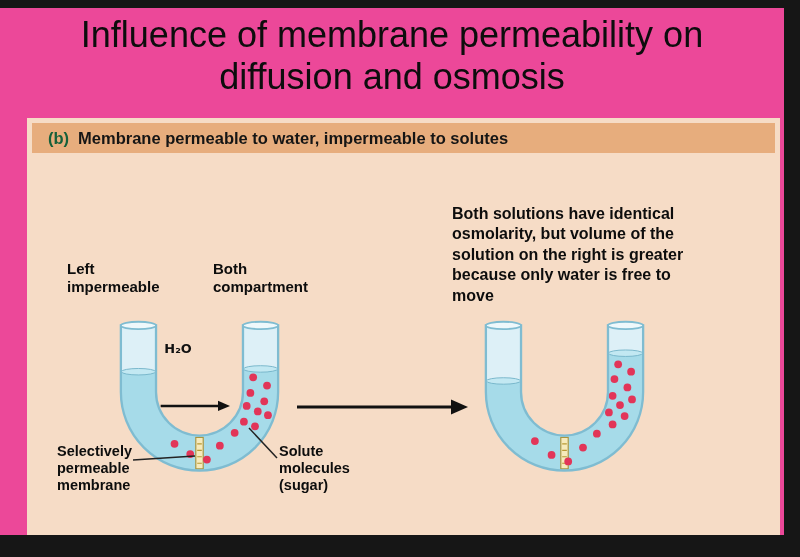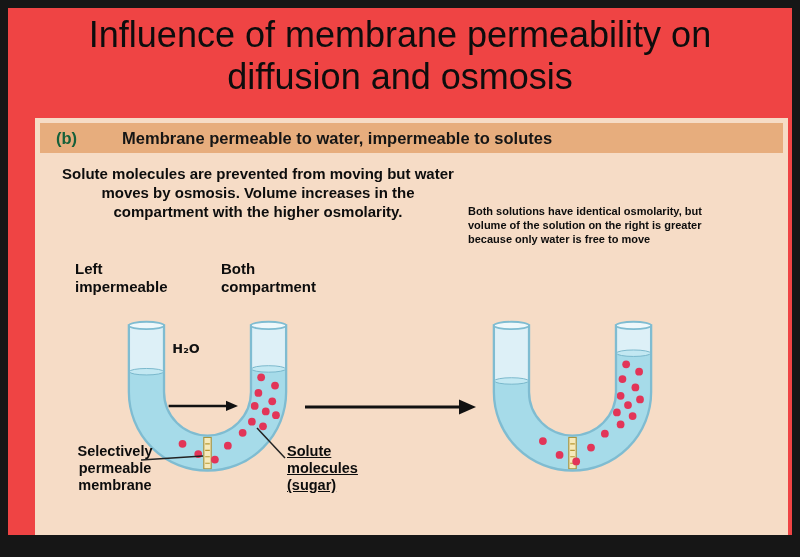--- a/index.html
+++ b/index.html
@@ -1,70 +1,69 @@
 <!DOCTYPE html>
 <html><head>
 <meta charset="utf-8">
 <style>
   html,body{margin:0;padding:0;}
   body{
     width:800px;height:557px;position:relative;overflow:hidden;
     background:#161616;
     font-family:"Liberation Sans", sans-serif;
   }
-  .page{position:absolute;left:8px;top:8px;width:784px;height:527px;background:#ef4444;}
+  .page{position:absolute;left:0;top:8px;width:784px;height:527px;background:#ec4899;}
   .title{
     position:absolute;left:42px;top:6px;width:700px;
     text-align:center;font-size:36px;line-height:1.18;color:#0d0d0d;font-weight:400;
   }
   .panel{
     position:absolute;left:27px;top:110px;width:753px;height:417px;
     background:#f6dcc6;
   }
   .panel-header{
     position:absolute;left:5px;right:5px;top:5px;height:30px;
     background:#e7ad7d;display:flex;align-items:center;
     padding-left:16px;box-sizing:border-box;
     font-weight:bold;font-size:16.5px;
   }
   .hdr-index{color:#15603a;margin-right:9px;}
-  .hdr-title{color:#151515;margin-left:36px;}
+  .hdr-title{color:#151515;}
   .caption-left{
     position:absolute;left:22px;top:46px;width:402px;text-align:center;
     font-weight:bold;font-size:15px;line-height:1.28;color:#0d0d0d;
   }
   .caption-right{
     position:absolute;left:425px;top:86px;width:252px;
-    font-weight:bold;font-size:11px;line-height:1.28;color:#0d0d0d;margin-left:8px;
+    font-weight:bold;font-size:16px;line-height:1.28;color:#0d0d0d;
   }
   .lbl{position:absolute;font-weight:bold;color:#0d0d0d;font-size:15px;line-height:1.18;}
   #lbl-left-comp{left:40px;top:142px;width:100px;}
   #lbl-right-comp{left:186px;top:142px;width:100px;}
-  #lbl-membrane{left:30px;top:325px;width:100px;font-size:14.5px;text-align:center;}
-  #lbl-solute{left:252px;top:325px;width:92px;font-size:14.5px;text-decoration:underline;}
+  #lbl-membrane{left:30px;top:325px;width:100px;font-size:14.5px;}
+  #lbl-solute{left:252px;top:325px;width:92px;font-size:14.5px;}
   .tube{position:absolute;width:185px;height:162px;}
   #tube1{left:80px;top:200px;}
   #tube2{left:445px;top:200px;}
   .overlay{position:absolute;left:0;top:0;width:753px;height:417px;pointer-events:none;}
 </style>
 </head>
 <body>
 
 <div class="page">
 
   <div class="title">Influence of membrane permeability on diffusion and osmosis</div>
 
   <div class="panel">
 
     <div class="panel-header">
       <span class="hdr-index">(b)</span>
       <span class="hdr-title">Membrane permeable to water, impermeable to solutes</span>
     </div>
 
-    <div class="caption-left">Solute molecules are prevented from moving but water moves by osmosis. Volume increases in the compartment with the higher osmolarity.</div>
     <div class="caption-right">Both solutions have identical osmolarity, but volume of the solution on the right is greater because only water is free to move</div>
 
     <div class="lbl" id="lbl-left-comp">Left impermeable</div>
     <div class="lbl" id="lbl-right-comp">Both compartment</div>
 
     <svg id="tube1" class="tube" viewBox="0 0 200 175">
       <defs>
         <clipPath id="clip1">
           <path d="M15,8 L15,80 A85,85 0 0 0 185,80 L185,8 L147,8 L147,80 A47,47 0 0 1 53,80 L53,8 Z"></path>
         </clipPath>

